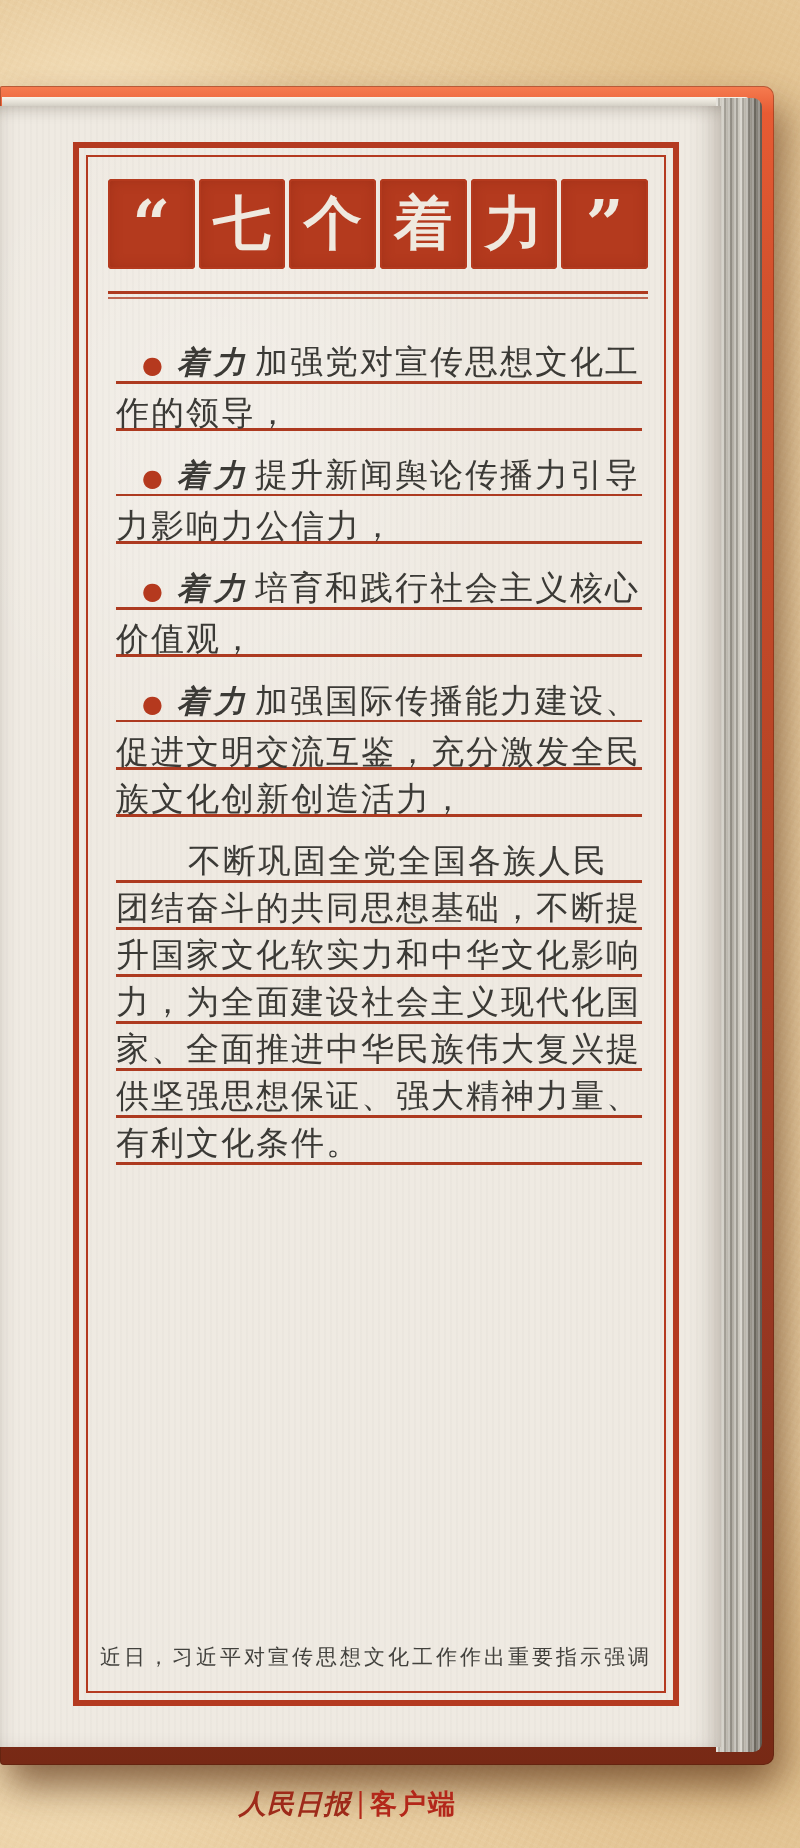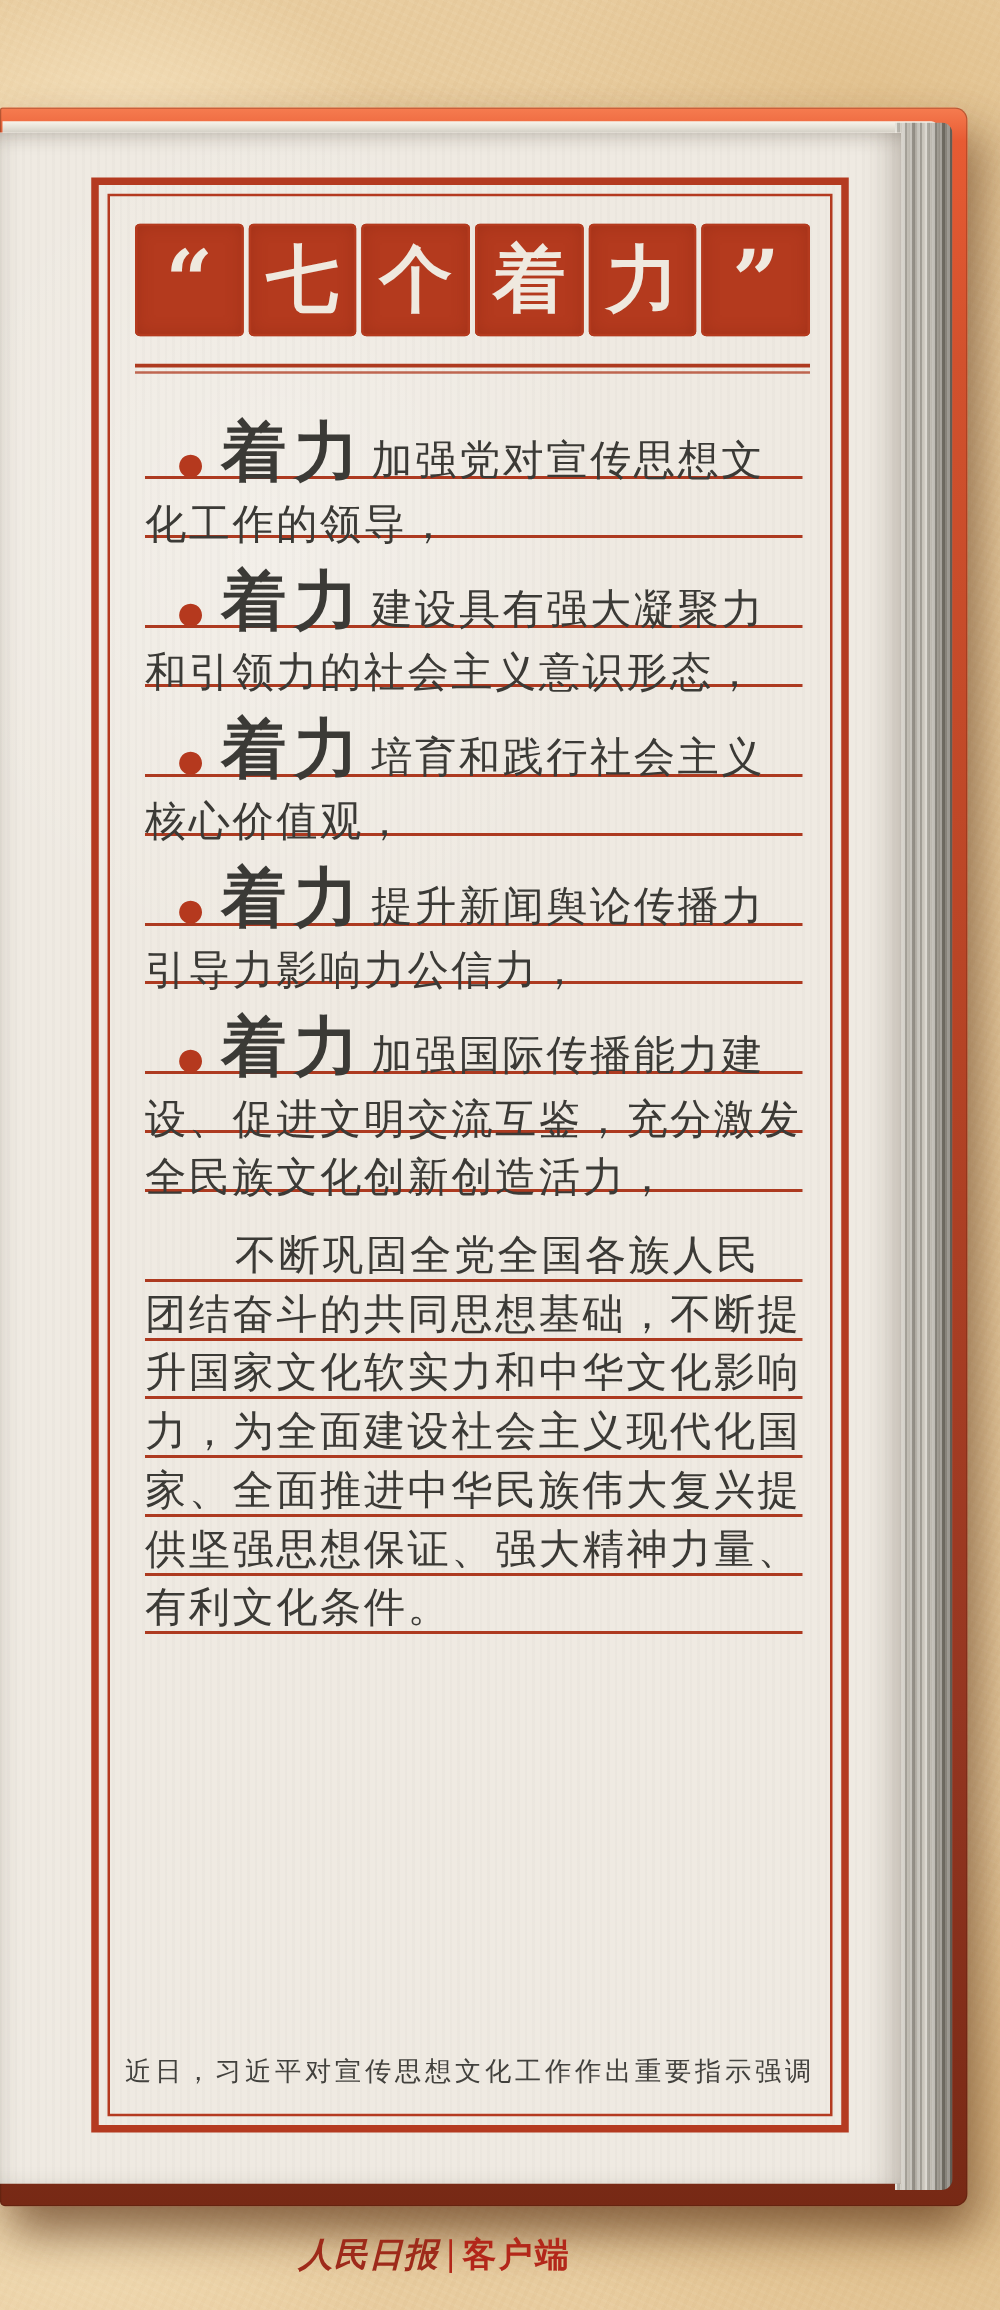--- a/index.html
+++ b/index.html
@@ -85,21 +85,21 @@
   }
   p.ruled{
     margin:0 0 15px 0;
     background-image:repeating-linear-gradient(180deg,
       transparent 0px, transparent 43px,
       #ad3a20 43px, #ad3a20 45.5px,
       transparent 45.5px, transparent 47px);
   }
   p.bullet{text-indent:26px;}
   .dot{color:#b5391e;font-size:24px;margin-right:14px;letter-spacing:0;}
-  .lead{font-size:52px;font-weight:800;letter-spacing:6px;margin-right:4px;}
+  .lead{font-size:31px;font-weight:800;font-style:italic;letter-spacing:6px;margin-right:4px;}
   p.conclusion{text-indent:72px;}
 
   
   .caption{
     position:absolute;left:0;right:0;bottom:20px;text-align:center;
     font-size:21px;letter-spacing:3px;color:#42413d;
   }
 
   
   .footer-logo{
@@ -130,23 +130,22 @@
           <div class="seal-block">个</div>
           <div class="seal-block">着</div>
           <div class="seal-block">力</div>
           <div class="seal-block quote">”</div>
         </div>
 
         <div class="header-divider"></div>
 
         <div class="text-col">
           <p class="ruled bullet"><span class="dot">●</span><span class="lead">着力</span><span>加强党对宣传思想文化工作的领导，</span></p>
-          <p class="ruled bullet"><span class="dot">●</span><span class="lead">着力</span><span>建设具有强大凝聚力和引领力的社会主义意识形态，</span></p>
+          <p class="ruled bullet"><span class="dot">●</span><span class="lead">着力</span><span>提升新闻舆论传播力引导力影响力公信力，</span></p>
           <p class="ruled bullet"><span class="dot">●</span><span class="lead">着力</span><span>培育和践行社会主义核心价值观，</span></p>
-          <p class="ruled bullet"><span class="dot">●</span><span class="lead">着力</span><span>提升新闻舆论传播力引导力影响力公信力，</span></p>
           <p class="ruled bullet"><span class="dot">●</span><span class="lead">着力</span><span>加强国际传播能力建设、促进文明交流互鉴，充分激发全民族文化创新创造活力，</span></p>
           <p class="ruled conclusion">不断巩固全党全国各族人民团结奋斗的共同思想基础，不断提升国家文化软实力和中华文化影响力，为全面建设社会主义现代化国家、全面推进中华民族伟大复兴提供坚强思想保证、强大精神力量、有利文化条件。</p>
         </div>
 
         <div class="caption">近日，习近平对宣传思想文化工作作出重要指示强调</div>
 
       </div>
     </div>
   </div>
 </div>

